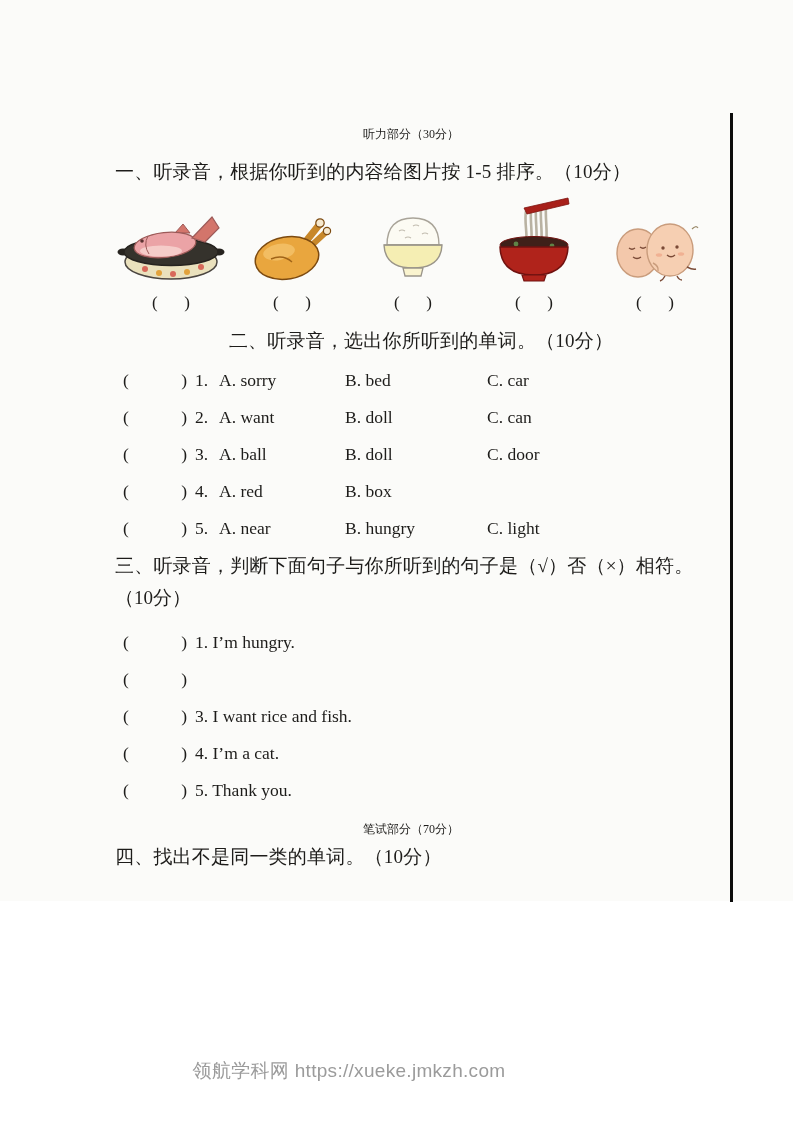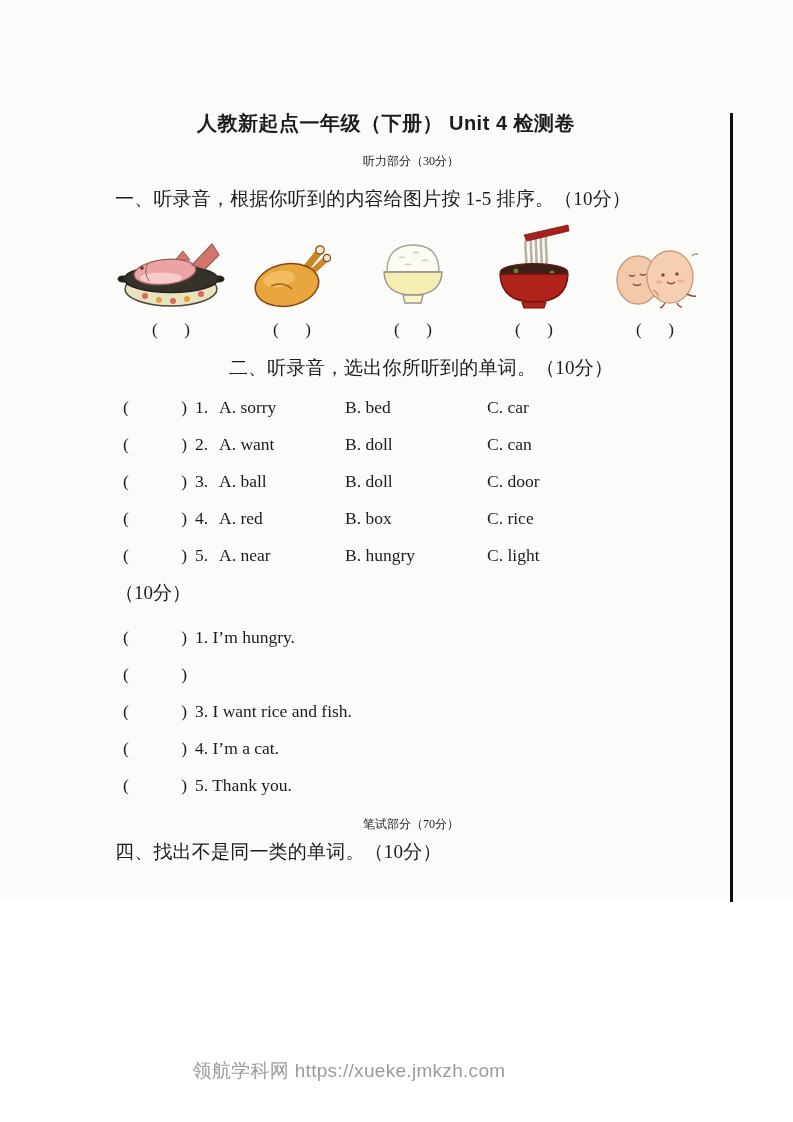--- a/index.html
+++ b/index.html
@@ -61,21 +61,20 @@
   }
 </style>
 </head>
 <body>
 
 <div class="scan-tint"></div>
 <div class="scan-border"></div>
 
 <main class="content">
 
-  <h1 class="title">人教新起点一年级（下册） Unit 4 检测卷</h1>
   <h2 class="part-title">听力部分（30分）</h2>
 
   <p class="sec-heading">一、听录音，根据你听到的内容给图片按 1-5 排序。（10分）</p>
 
   <div class="pics">
 
     <figure class="pic">
       <div class="art">
         <svg width="112" height="78" viewBox="0 0 112 78">
           <ellipse cx="56" cy="57" rx="46" ry="17" fill="#eae1bd" stroke="#4a4540" stroke-width="1.5"></ellipse>
@@ -215,33 +214,33 @@
       <span class="opt">B. doll</span>
       <span class="opt">C. door</span>
     </div>
     <div class="row2">
       <span class="pp">
           <span>(</span>
           <span>)</span>
         </span>
       <span class="optnum"><span class="num">4.</span><span class="opt">A. red</span></span>
       <span class="opt">B. box</span>
-      <span class="opt">C. rice</span>
     </div>
     <div class="row2">
       <span class="pp">
           <span>(</span>
           <span>)</span>
         </span>
       <span class="optnum"><span class="num">5.</span><span class="opt">A. near</span></span>
       <span class="opt">B. hungry</span>
       <span class="opt">C. light</span>
     </div>
   </div>
 
+  <p class="sec-heading tight">三、听录音，判断下面句子与你所听到的句子是（√）否（×）相符。</p>
   <p class="sub-heading">（10分）</p>
 
   <div class="rows">
     <div class="row3">
       <span class="pp">
           <span>(</span>
           <span>)</span>
         </span>
       <span class="sentence">1. I’m hungry.</span>
     </div>

